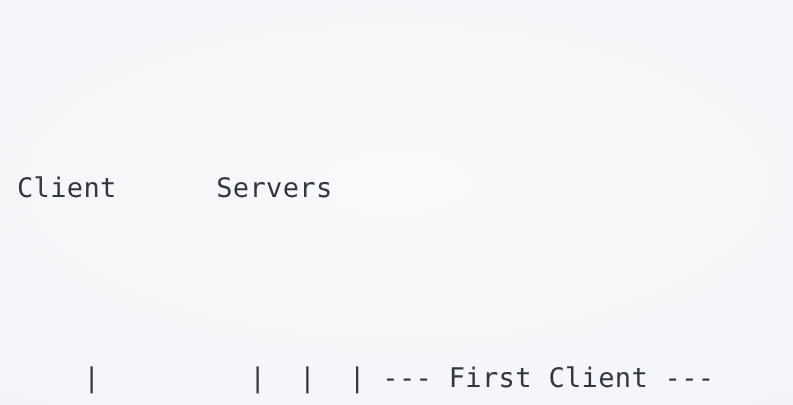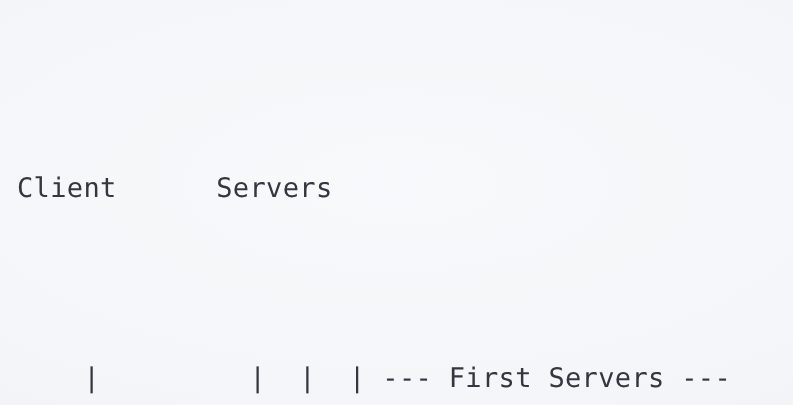--- a/index.html
+++ b/index.html
@@ -73,21 +73,21 @@
 <body>
 
 <div id="diagram-root">
 
   <div class="ascii-canvas soft">
 
     
     <span class="ascii-line header-line"><span class="rule-label">Client      Servers</span></span>
 
     
-    <span class="ascii-line"><span class="lane-art">    |         |  |  | </span><span class="rule-label">--- First Servers ---</span></span>
+    <span class="ascii-line"><span class="lane-art">    |         |  |  | </span><span class="rule-label">--- First Client ---</span></span>
 
     
     
 
     
     
 
     
     
 

